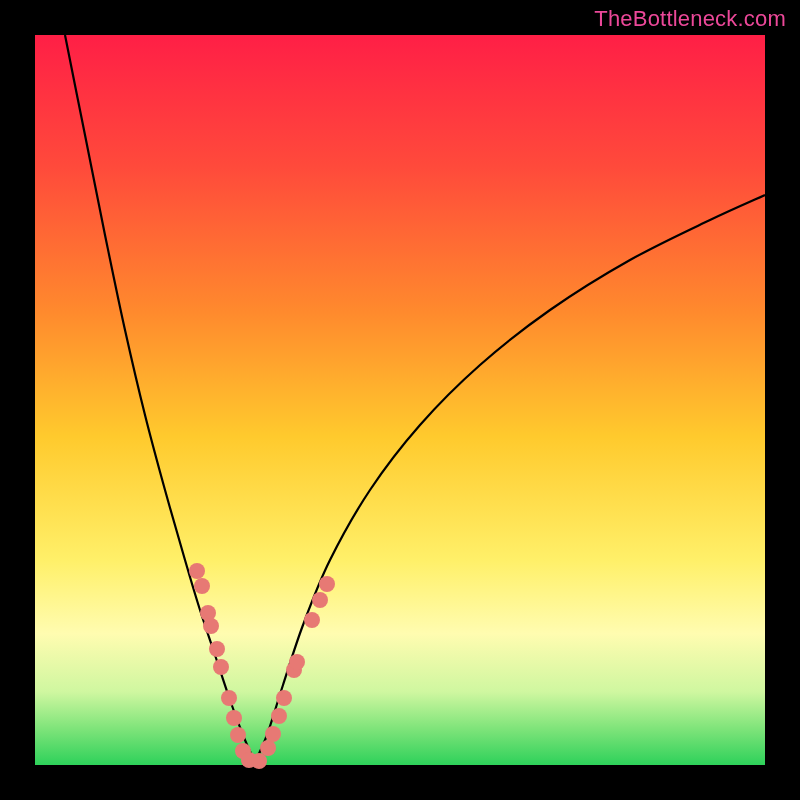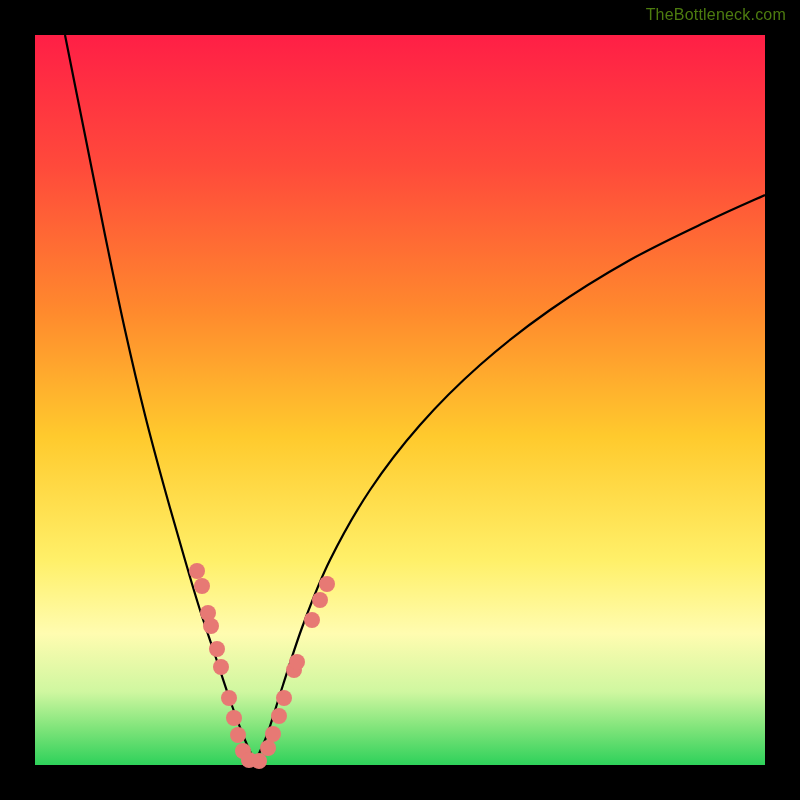--- a/index.html
+++ b/index.html
@@ -34,22 +34,22 @@
       #fffcb0 82%,
       #cff7a0 90%,
       #7fe47a 95%,
       #2ed15a 100%
     );
   }
   .watermark {
     position: absolute;
     top: 6px;
     right: 14px;
-    color: #4d7c0f;
-    font-size: 16px;
+    color: #ec4899;
+    font-size: 22px;
     letter-spacing: 0.2px;
     user-select: none;
     text-align: center;
   }
   svg.curves {
     position: absolute;
     left: 0;
     top: 0;
     width: 730px;
     height: 730px;

